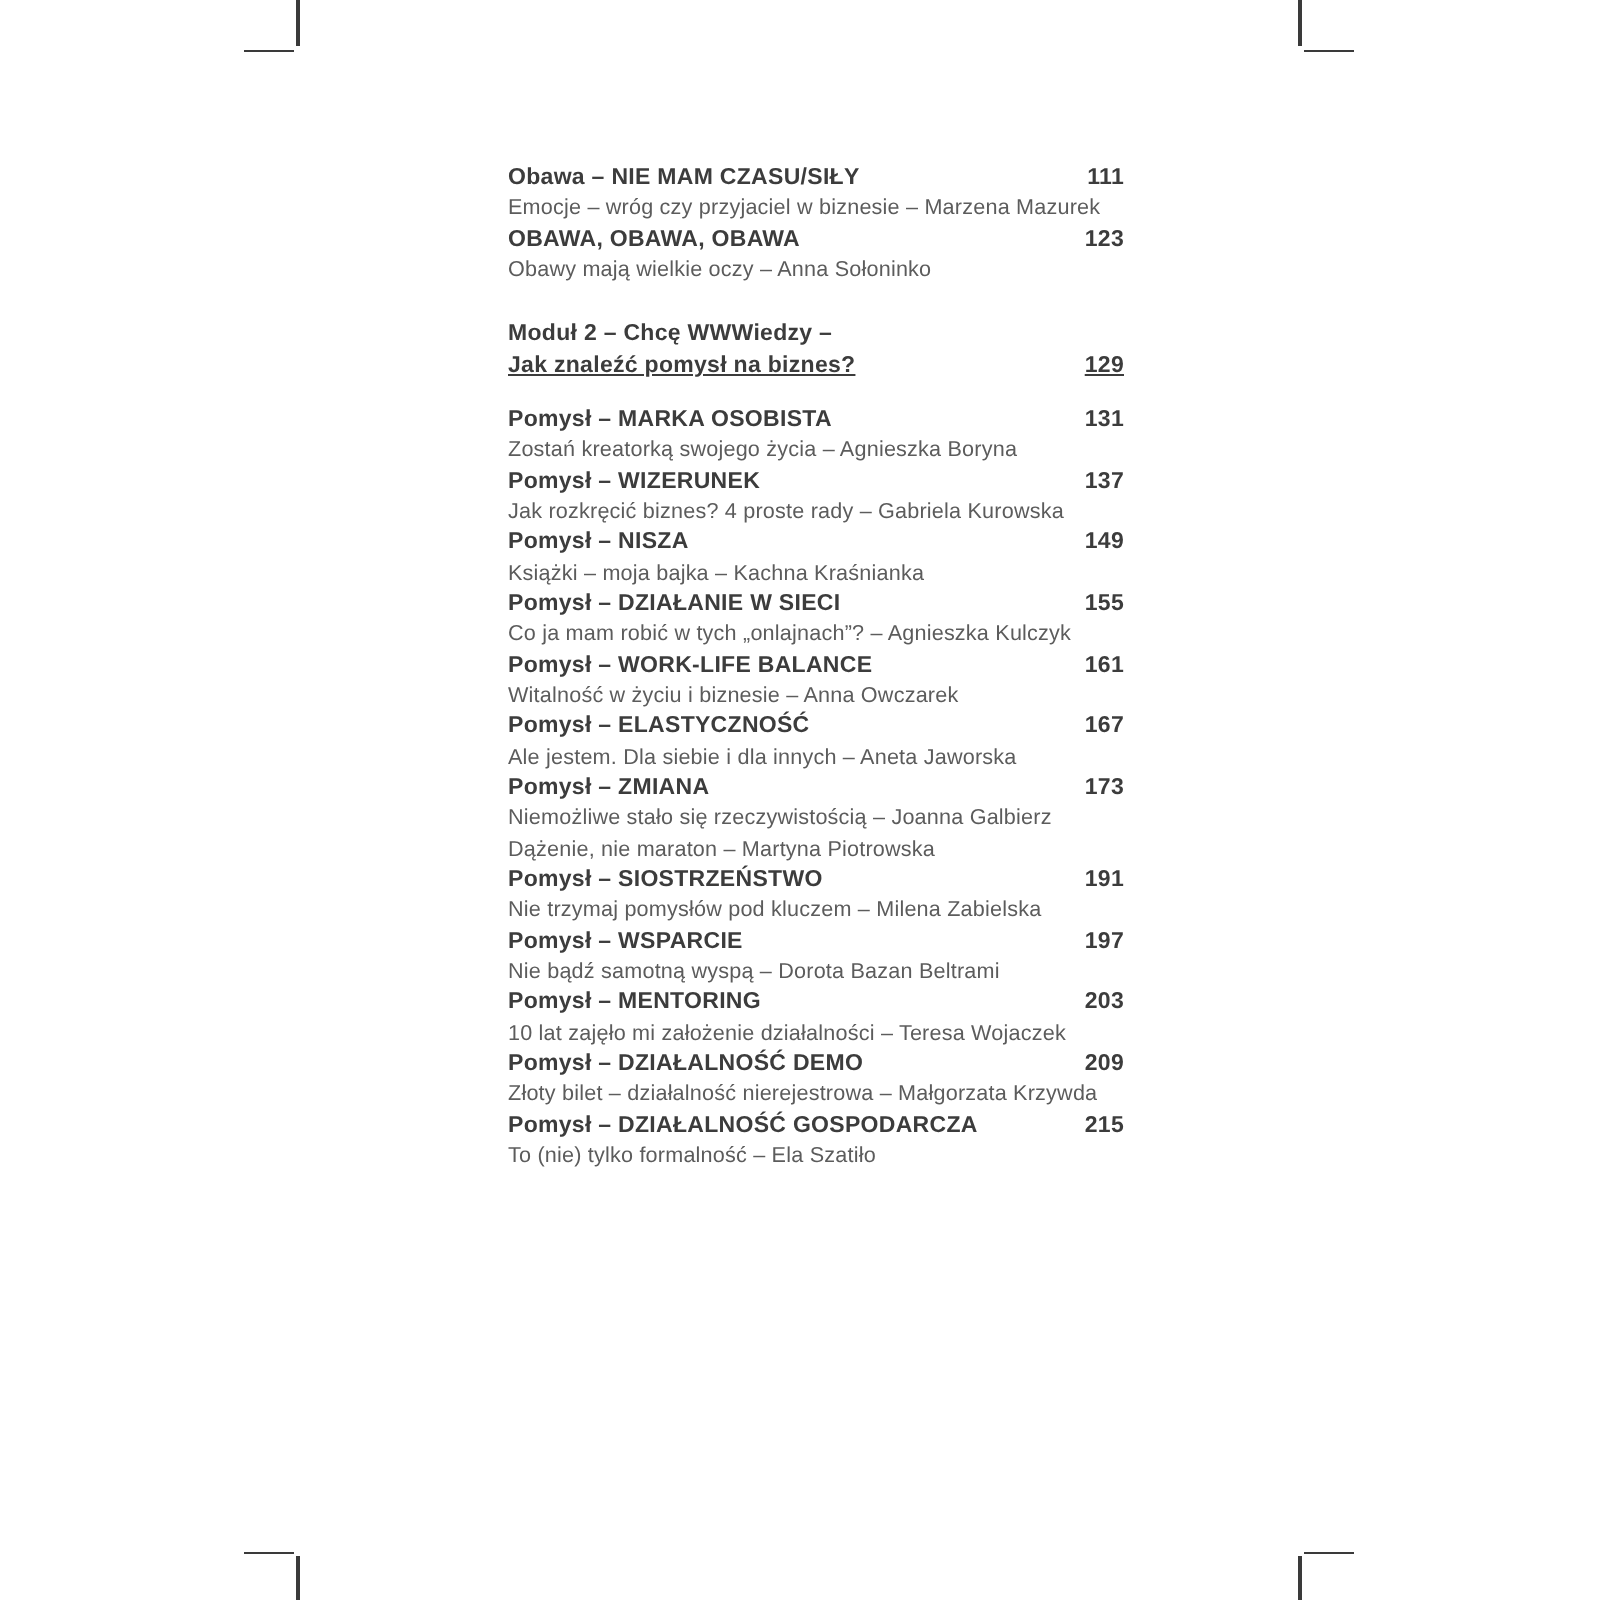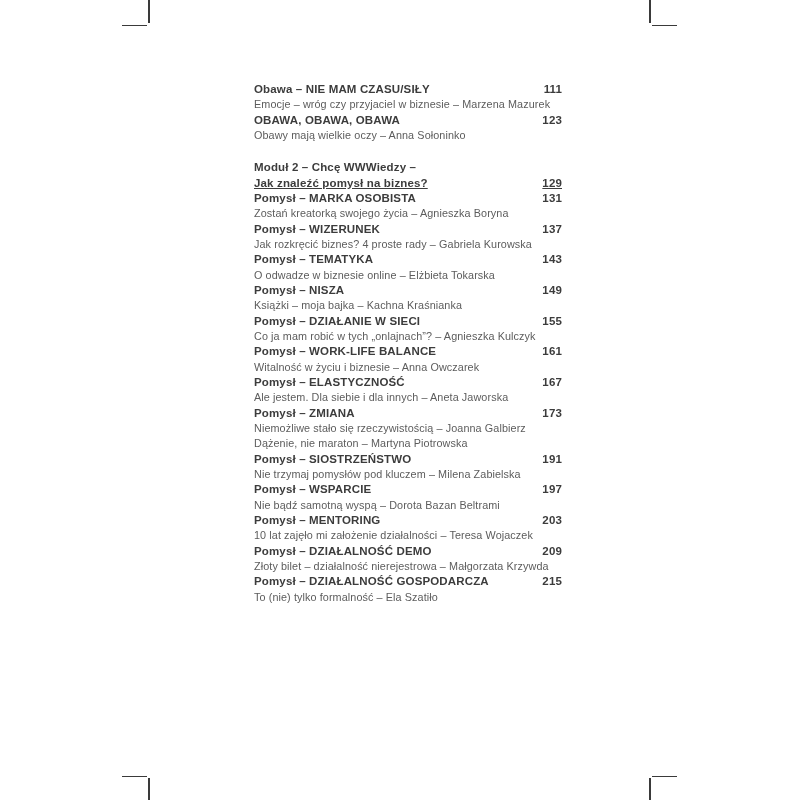--- a/index.html
+++ b/index.html
@@ -51,21 +51,21 @@
 
   .module-heading {
     margin-top: 17px;
     font-weight: bold;
     font-size: 11.5px;
     letter-spacing: 0.15px;
     color: #3c3c3c;
   }
   .module-line2 { display: flex; justify-content: space-between; align-items: baseline; text-decoration: underline; }
 
-  .entries-block-2 { margin-top: 0; }
+  .entries-block-2 { margin-top: 12px; }
 </style>
 </head>
 <body>
 
 <div class="crop v tl-v"></div>
 <div class="crop h tl-h"></div>
 <div class="crop v tr-v"></div>
 <div class="crop h tr-h"></div>
 <div class="crop h bl-h"></div>
 <div class="crop v bl-v"></div>
@@ -113,27 +113,20 @@
   </div>
 
   <div>
     <div class="row entry-title-row">
       <span>Pomysł – WIZERUNEK</span>
       <span class="entry-page">137</span>
     </div>
     <div class="row entry-sub">Jak rozkręcić biznes? 4 proste rady – Gabriela Kurowska</div>
   </div>
 
-  <div>
-    <div class="row entry-title-row">
-      <span>Pomysł – TEMATYKA</span>
-      <span class="entry-page">143</span>
-    </div>
-    <div class="row entry-sub">O odwadze w biznesie online – Elżbieta Tokarska</div>
-  </div>
 
   <div>
     <div class="row entry-title-row">
       <span>Pomysł – NISZA</span>
       <span class="entry-page">149</span>
     </div>
     <div class="row entry-sub">Książki – moja bajka – Kachna Kraśnianka</div>
   </div>
 
   <div>

